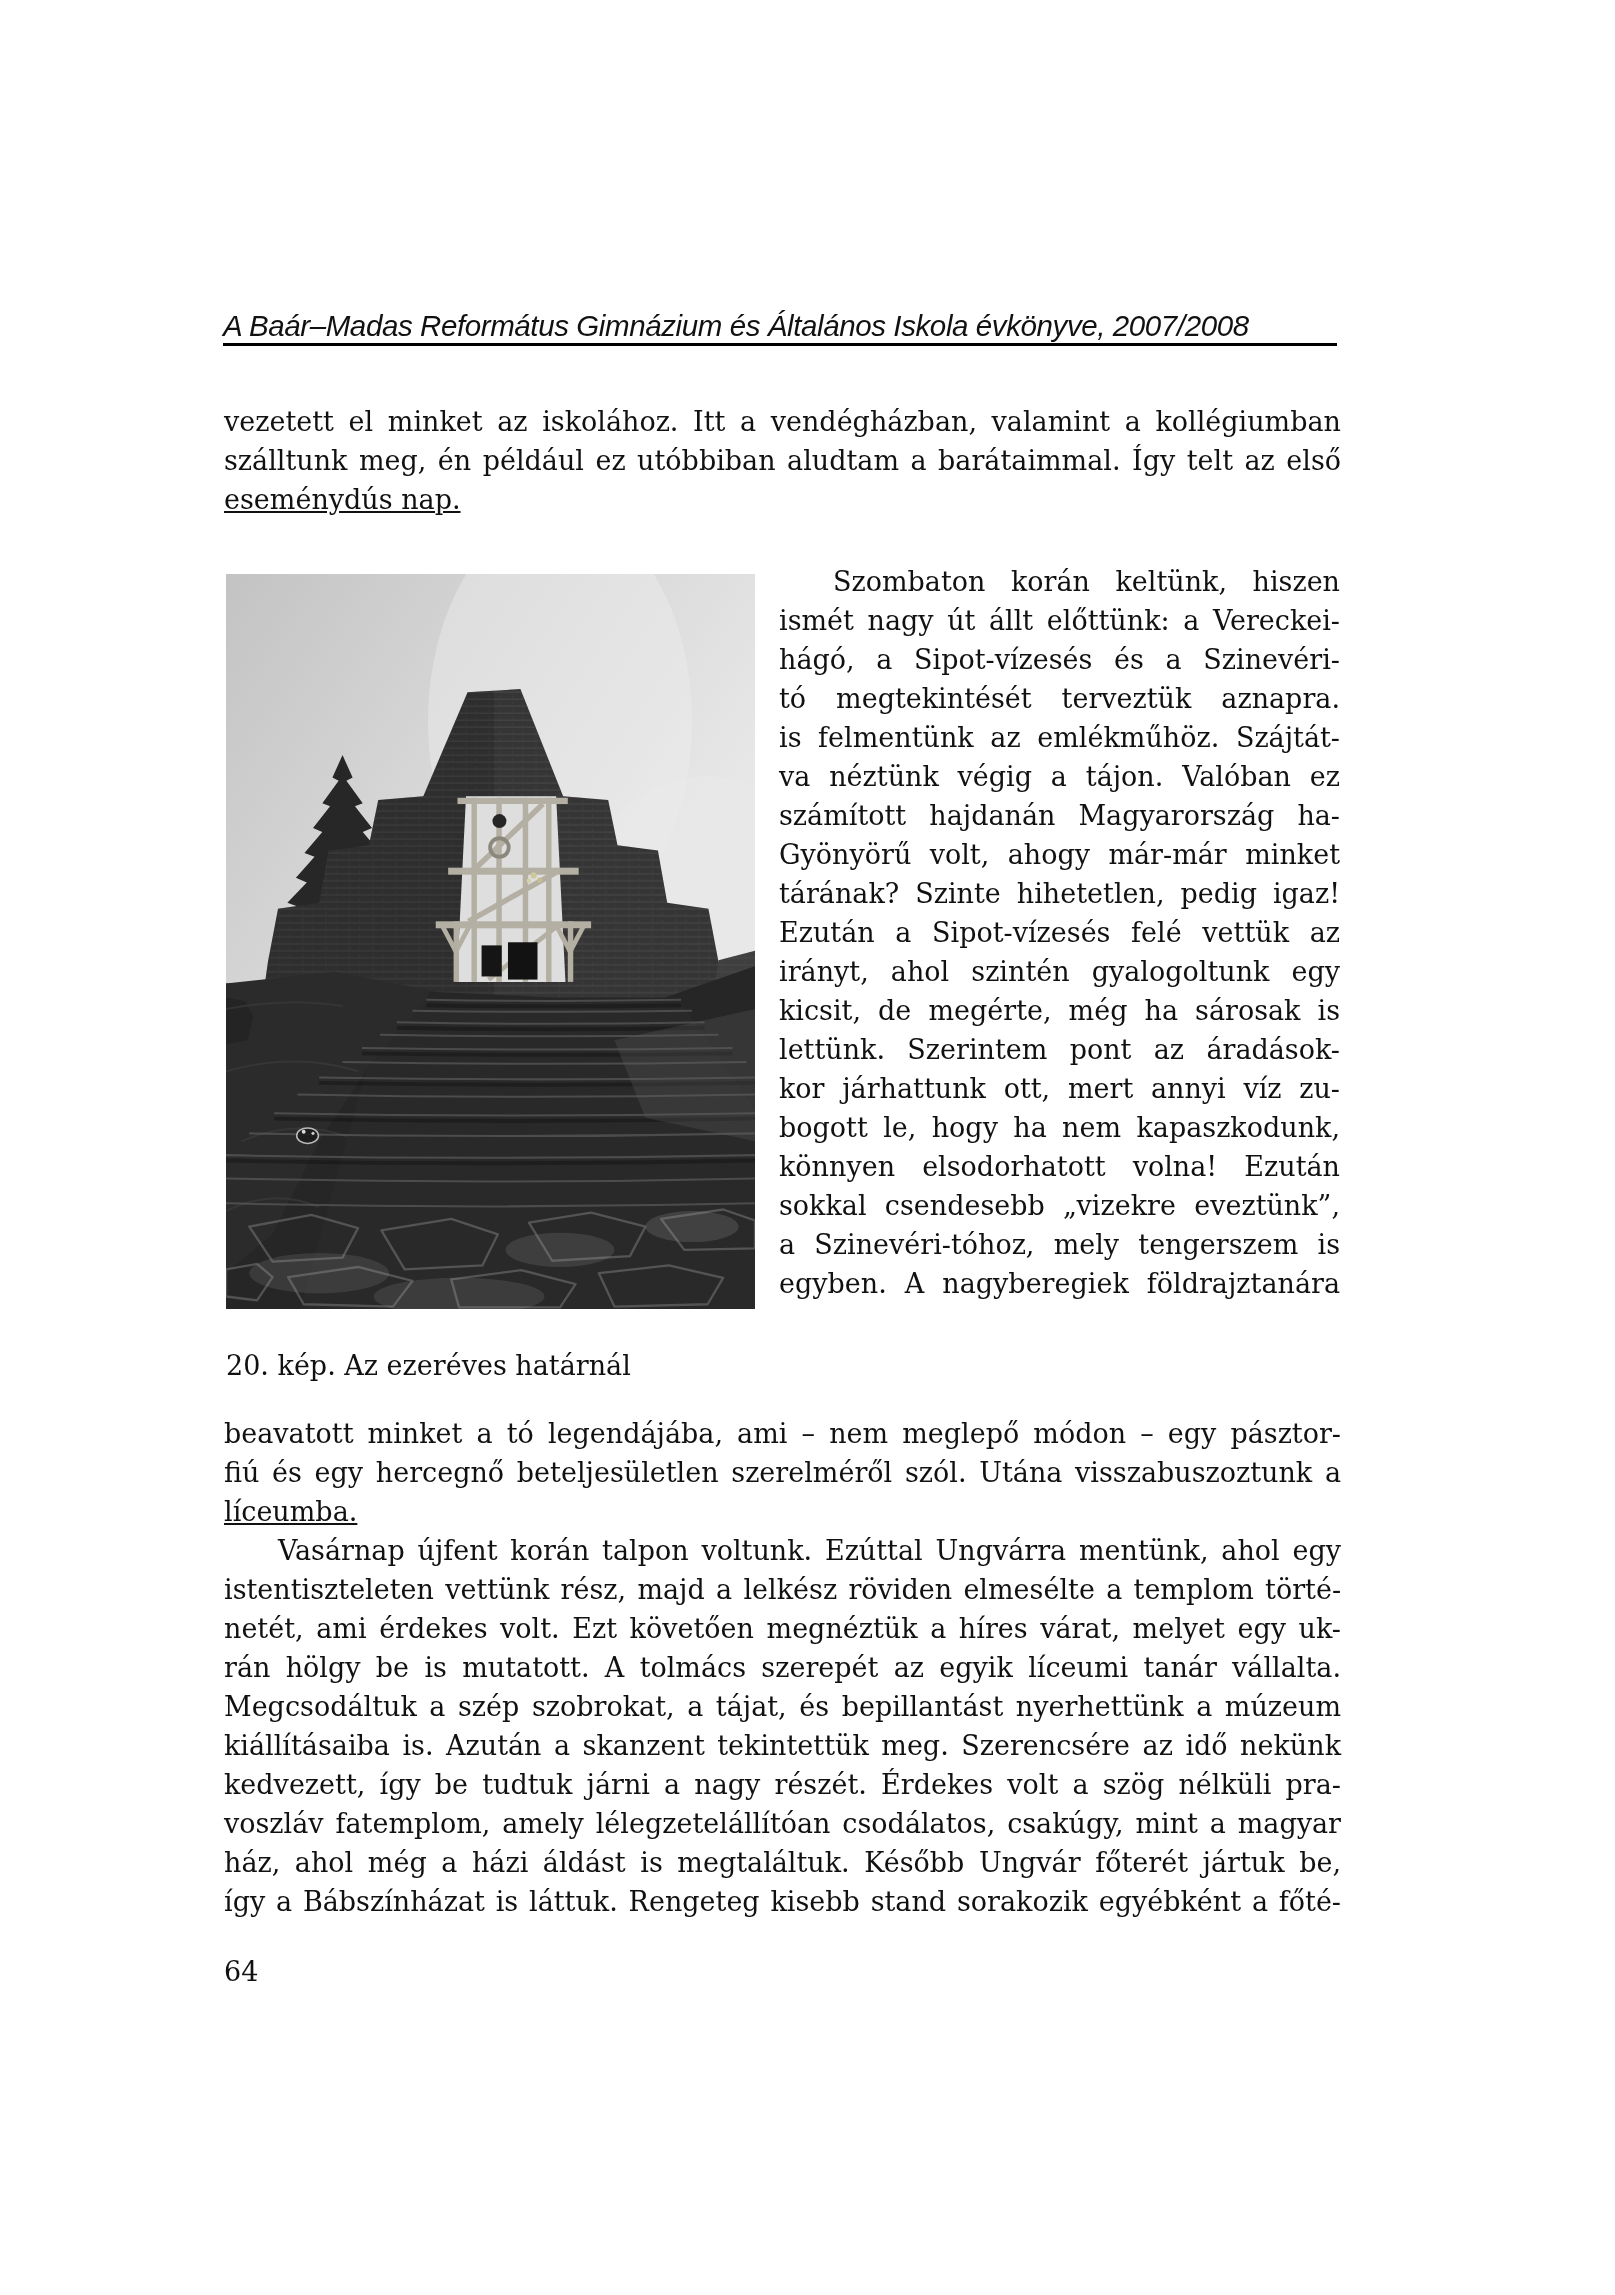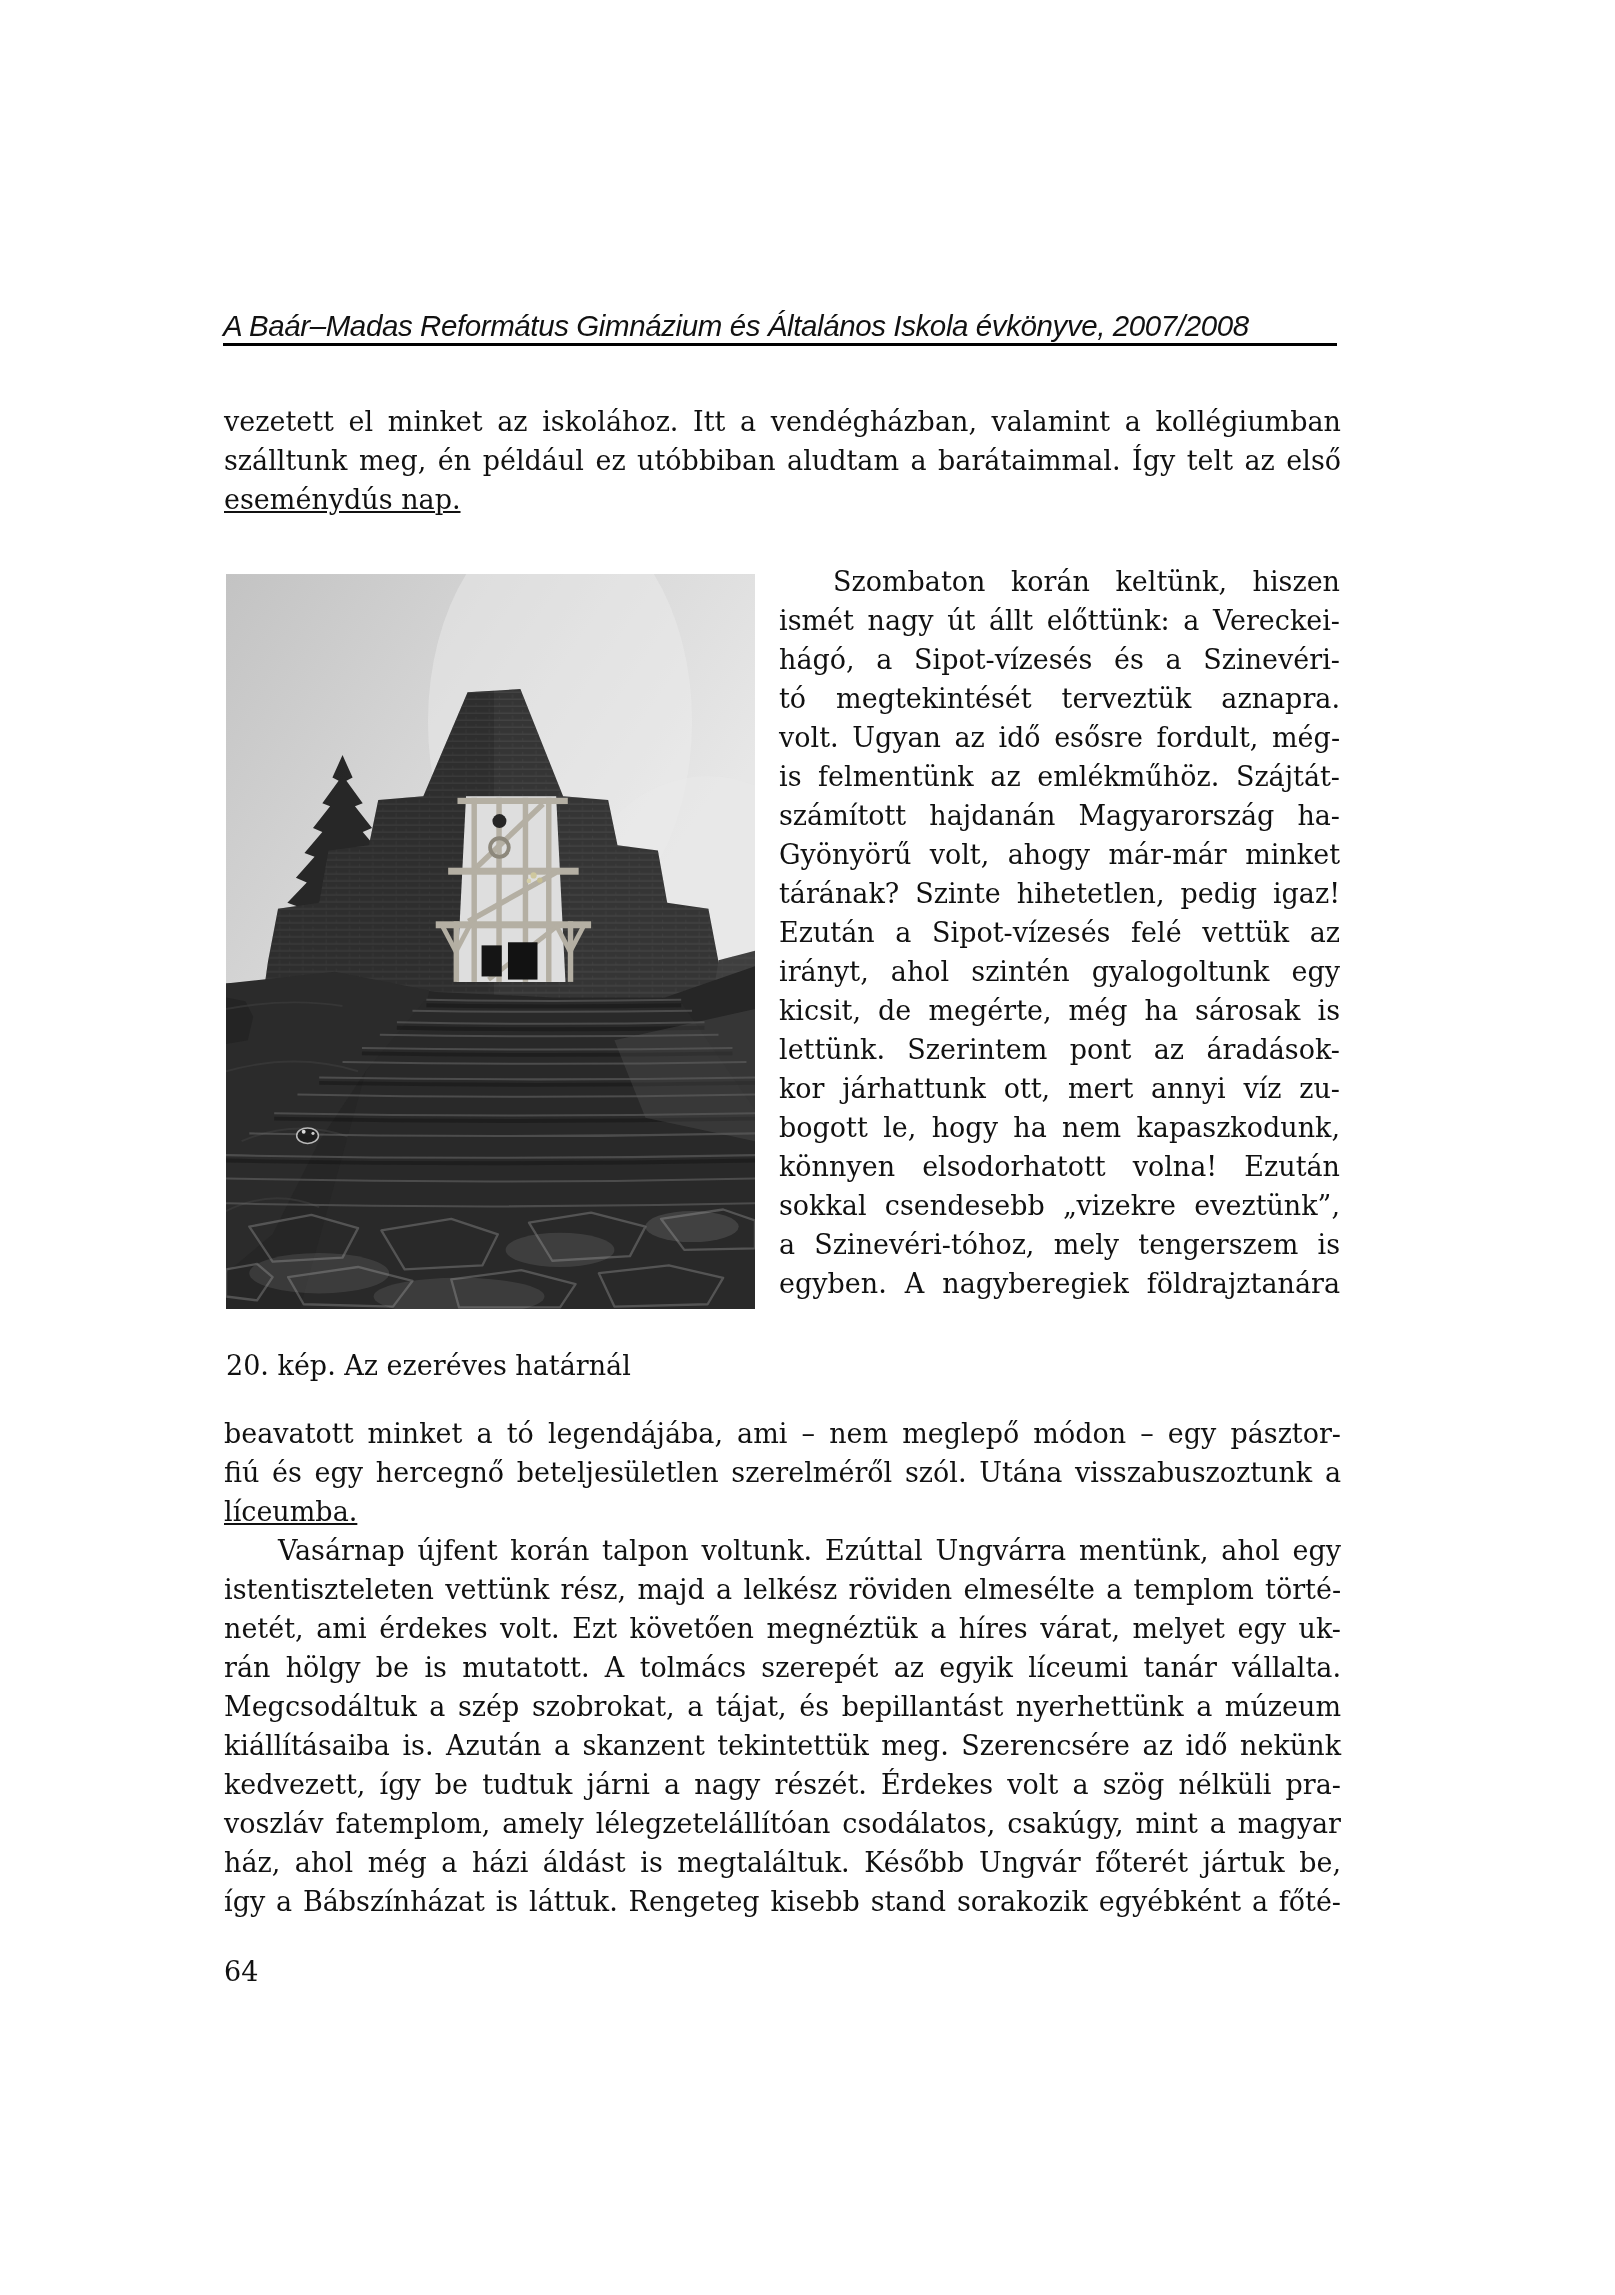--- a/index.html
+++ b/index.html
@@ -186,22 +186,22 @@
     </svg>
   </div>
 
   <div class="caption">20. kép. Az ezeréves határnál</div>
 
   <div class="textblock column">
       <div class="tline indent">Szombaton korán keltünk, hiszen</div>
       <div class="tline">ismét nagy út állt előttünk: a Vereckei-</div>
       <div class="tline">hágó, a Sipot-vízesés és a Szinevéri-</div>
       <div class="tline">tó megtekintését terveztük aznapra.</div>
-      <div class="tline">volt. Ugyan az idő esősre fordult, még-</div>
       <div class="tline">is felmentünk az emlékműhöz. Szájtát-</div>
+      <div class="tline">va néztünk végig a tájon. Valóban ez</div>
       <div class="tline">számított hajdanán Magyarország ha-</div>
       <div class="tline">Gyönyörű volt, ahogy már-már minket</div>
       <div class="tline">tárának? Szinte hihetetlen, pedig igaz!</div>
       <div class="tline">Ezután a Sipot-vízesés felé vettük az</div>
       <div class="tline">irányt, ahol szintén gyalogoltunk egy</div>
       <div class="tline">kicsit, de megérte, még ha sárosak is</div>
       <div class="tline">lettünk. Szerintem pont az áradások-</div>
       <div class="tline">kor járhattunk ott, mert annyi víz zu-</div>
       <div class="tline">bogott le, hogy ha nem kapaszkodunk,</div>
       <div class="tline">könnyen elsodorhatott volna! Ezután</div>

